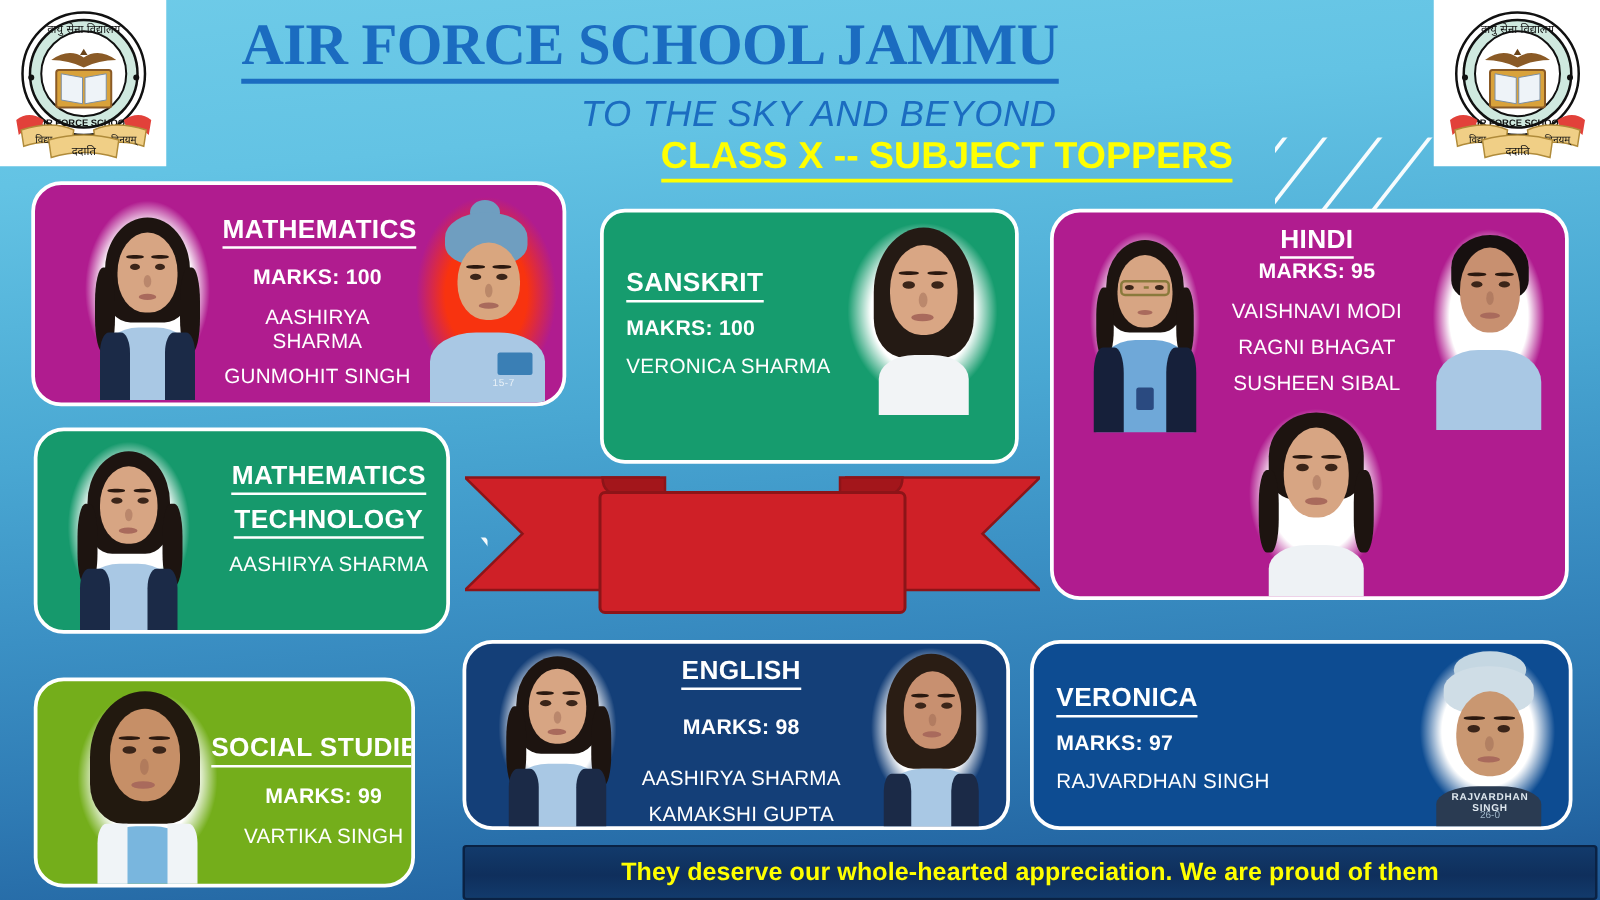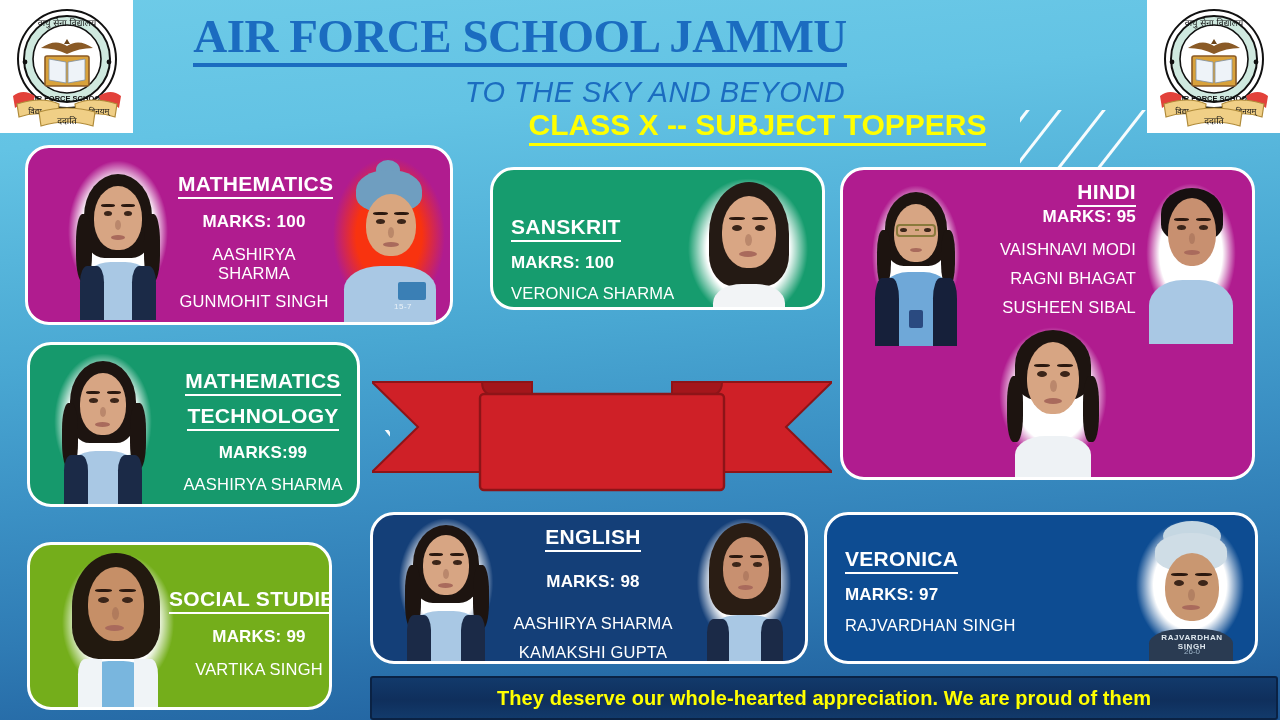--- a/index.html
+++ b/index.html
@@ -222,21 +222,21 @@
 
     <div style="position:absolute; left:150px; top:24px; width:152px; text-align:center;">
       <div class="subject">MATHEMATICS</div>
       <div class="marks" style="margin-top:13px;">MARKS: 100</div>
       <div class="name" style="margin-top:13px;">AASHIRYA SHARMA</div>
       <div class="name" style="margin-top:9px;">GUNMOHIT SINGH</div>
     </div>
   </div>
 </div>
 
-<div class="card" style="left:490px; top:167px; width:335px; height:143px; background:#169c6e;">
+<div class="card" style="left:480px; top:167px; width:335px; height:204px; background:#169c6e;border-radius:20px;">
   <div class="body">
     <div class="portrait" style="left:180px; top:2px; width:150px; height:160px;">
       <div class="glow" style="background:radial-gradient(ellipse 50% 55% at 50% 48%, #ffffff 55%, rgba(255,255,255,0) 80%);"></div>
       <div class="hair" style="left:36px; top:10px; width:80px; height:104px; background:#241a14;"></div>
       <div class="face" style="left:49px; top:24px; width:54px; height:72px; background:#d9a684;"></div>
       <div class="brow" style="left:56px; top:45px; width:16px; height:3px;"></div>
       <div class="brow" style="left:79px; top:45px; width:16px; height:3px;"></div>
       <div class="eye" style="left:59px; top:53px; width:10px; height:6px;"></div>
       <div class="eye" style="left:82px; top:53px; width:10px; height:6px;"></div>
       <div class="nose" style="left:72px; top:62px; width:7px; height:12px;"></div>
@@ -292,21 +292,21 @@
       <div class="braid" style="left:100px; top:56px; width:16px; height:66px; background:#1d1410;"></div>
       <div class="brow" style="left:51px; top:44px; width:16px; height:3px;"></div>
       <div class="brow" style="left:74px; top:44px; width:16px; height:3px;"></div>
       <div class="eye" style="left:54px; top:51px; width:10px; height:6px;"></div>
       <div class="eye" style="left:77px; top:51px; width:10px; height:6px;"></div>
       <div class="nose" style="left:67px; top:60px; width:7px; height:12px;"></div>
       <div class="mouth" style="left:61px; top:78px; width:18px; height:6px;"></div>
       <div class="body-shirt" style="left:32px; top:116px; width:76px; height:47px; background:#eef2f5;"></div>
     </div>
 
-    <div style="position:absolute; left:128px; top:10px; width:165px; text-align:right;">
+    <div style="position:absolute; left:128px; top:10px; width:165px; text-align:center;">
       <div class="subject">HINDI</div>
       <div class="marks" style="">MARKS: 95</div>
       <div class="name" style="margin-top:13px;">VAISHNAVI MODI</div>
       <div class="name" style="margin-top:10px;">RAGNI BHAGAT</div>
       <div class="name" style="margin-top:10px;">SUSHEEN  SIBAL</div>
     </div>
   </div>
 </div>
 
 <div class="card" style="left:27px; top:342px; width:333px; height:165px; background:#16996c;">
@@ -323,21 +323,20 @@
       <div class="eye" style="left:68px; top:49px; width:9px; height:5px;"></div>
       <div class="nose" style="left:58px; top:58px; width:6px; height:10px;"></div>
       <div class="mouth" style="left:53px; top:73px; width:15px; height:5px;"></div>
       <div class="body-shirt" style="left:24px; top:102px; width:74px; height:56px; background:#a9c8e4;"></div>
       <div class="vest" style="left:22px; top:106px; width:24px; height:52px; background:#1b2a47;"></div>
       <div class="vest" style="left:76px; top:106px; width:24px; height:52px; background:#1b2a47;"></div>
     </div>
     <div style="position:absolute; left:140px; top:24px; width:186px; text-align:center;">
       <div class="subject">MATHEMATICS</div>
       <div class="subject" style="margin-top:8px;">TECHNOLOGY</div>
-      <div class="marks" style="margin-top:12px;">MARKS:99</div>
       <div class="name" style="margin-top:12px;">AASHIRYA SHARMA</div>
     </div>
   </div>
 </div>
 
 <div class="card" style="left:27px; top:542px; width:305px; height:168px; background:#74ae1b;">
   <div class="body">
     <div class="portrait" style="left:18px; top:2px; width:140px; height:164px;">
       <div class="glow" style="background:radial-gradient(ellipse 50% 53% at 50% 46%, #ffffff 56%, rgba(255,255,255,0) 80%);"></div>
       <div class="hair" style="left:24px; top:6px; width:88px; height:106px; background:#22190f;"></div>

